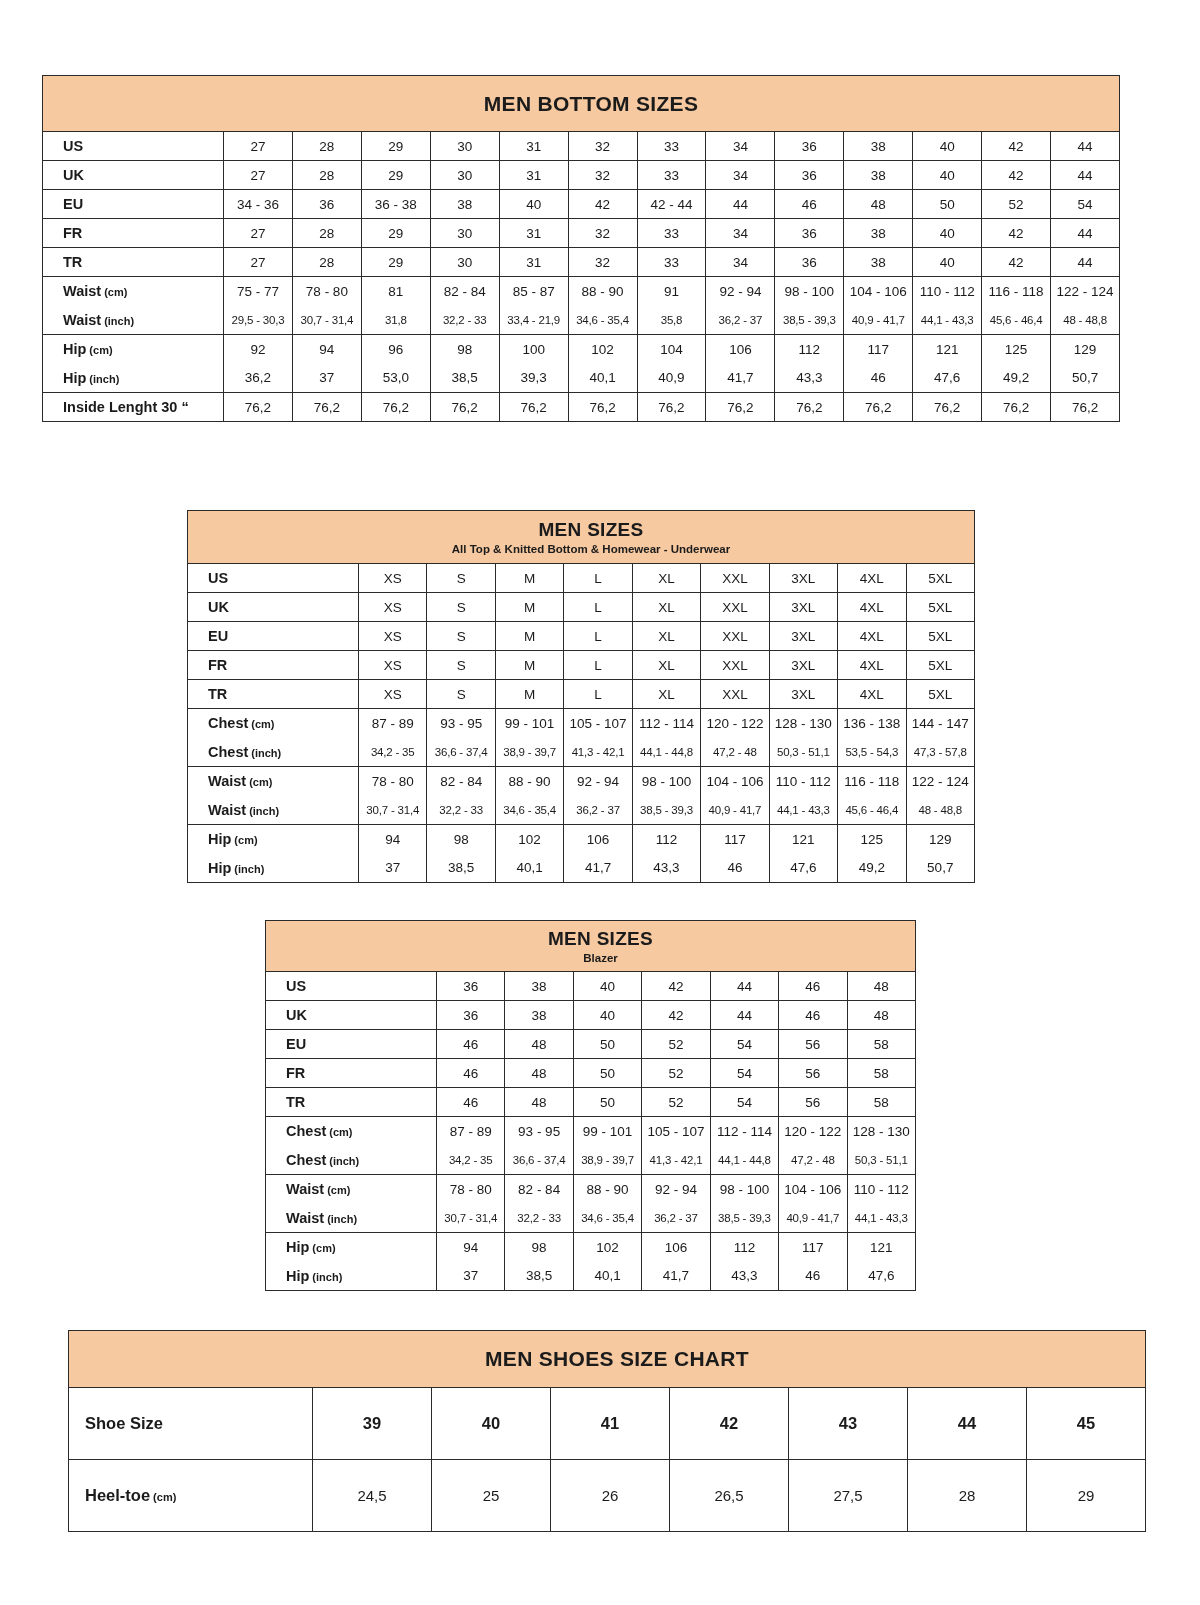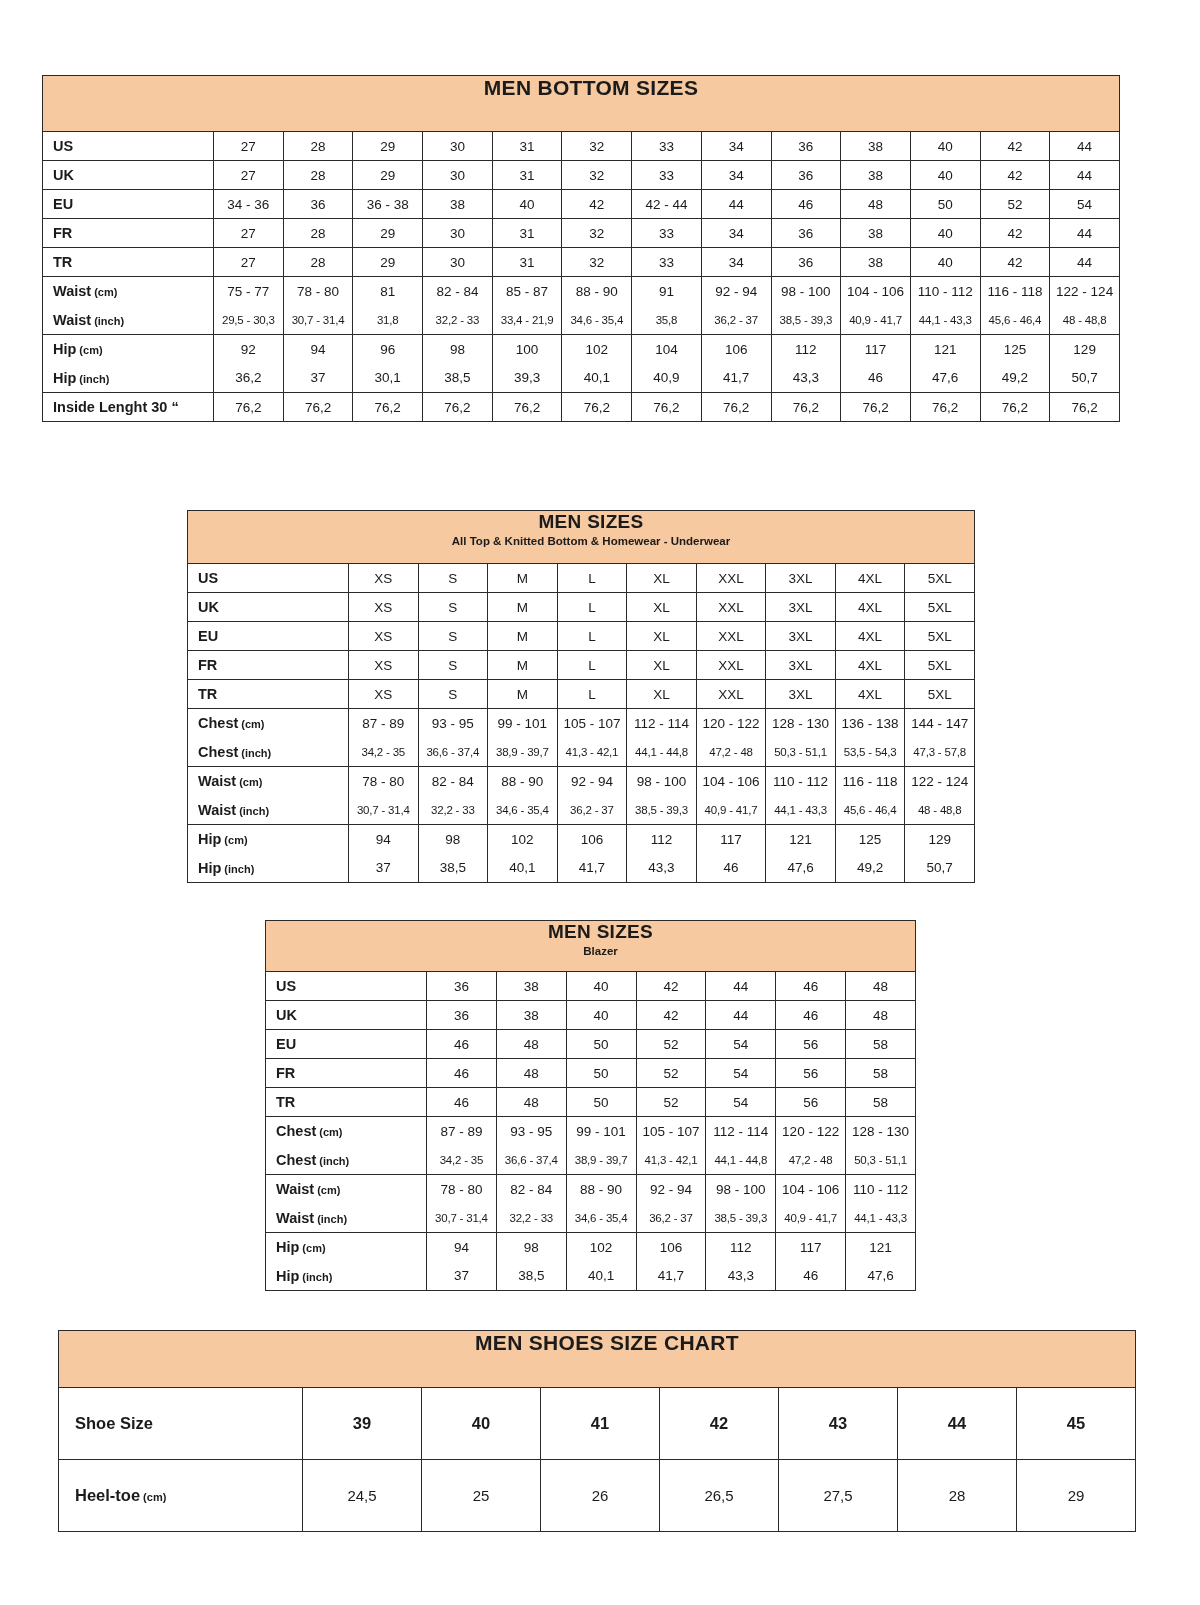--- a/index.html
+++ b/index.html
@@ -9,28 +9,28 @@
   }
   html,body{margin:0;padding:0;background:#ffffff;}
   body{font-family:"Liberation Sans",sans-serif;color:var(--ink);}
   .page{position:relative;width:1200px;height:1605px;background:#ffffff;overflow:hidden;margin:0 auto;}
   .tbl-block{position:absolute;}
   .tbl-header{
     background:var(--peach);
     border:1px solid var(--bd);
     border-bottom:none;
     text-align:center;
-    display:flex;flex-direction:column;justify-content:flex-start;align-items:center;padding-left:20px;
+    display:flex;flex-direction:column;justify-content:center;align-items:center;padding-left:20px;
   }
   .tbl-header .title{font-weight:bold;font-size:21px;letter-spacing:.3px;}
   .tbl-header .subtitle{font-weight:bold;font-size:11.5px;margin-top:2px;}
   table{width:100%;border-collapse:collapse;table-layout:fixed;}
   th,td{border:1px solid var(--bd);vertical-align:middle;padding:0 2px;}
   td{text-align:center;font-size:13.5px;font-weight:normal;}
-  th{text-align:left;padding-left:10px;font-weight:bold;font-size:14.5px;white-space:nowrap;overflow:hidden;}
+  th{text-align:left;padding-left:20px;font-weight:bold;font-size:14.5px;white-space:nowrap;overflow:hidden;}
   .unit{font-size:11px;font-weight:bold;margin-left:3px;}
   tr.group-start > *{border-bottom:none;}
   tr.group-end > *{border-top:none;}
   tr.small td{font-size:11.5px;letter-spacing:-.2px;}
   tr.boldvals td{font-weight:bold;}
 
   
   .b1{left:42px;top:75px;width:1078px;}
   .b1 .tbl-header{height:55px;}
   .b1 tr{height:29px;}
@@ -44,21 +44,21 @@
   .b2 th{width:148px;}
 
   
   .b3{left:265px;top:920px;width:651px;}
   .b3 .tbl-header{height:50px;}
   .b3 .tbl-header .title{font-size:19px;}
   .b3 tr{height:29px;}
   .b3 th{width:148px;}
 
   
-  .b4{left:58px;top:1330px;width:1078px;}
+  .b4{left:68px;top:1330px;width:1078px;}
   .b4 .tbl-header{height:56px;}
   .b4 tr{height:72px;}
   .b4 th{width:225px;font-size:16.5px;padding-left:16px;}
   .b4 td{font-size:15px;}
   .b4 tr.boldvals td{font-size:16.5px;margin-top:16px;}
 </style>
 </head>
 <body>
 
 <div class="page">
@@ -194,21 +194,21 @@
             <td>112</td>
             <td>117</td>
             <td>121</td>
             <td>125</td>
             <td>129</td>
           </tr>
           <tr class="group-end">
             <th><span>Hip</span><span class="unit">(inch)</span></th>
             <td>36,2</td>
             <td>37</td>
-            <td>30,1</td>
+            <td>53,0</td>
             <td>38,5</td>
             <td>39,3</td>
             <td>40,1</td>
             <td>40,9</td>
             <td>41,7</td>
             <td>43,3</td>
             <td>46</td>
             <td>47,6</td>
             <td>49,2</td>
             <td>50,7</td>

